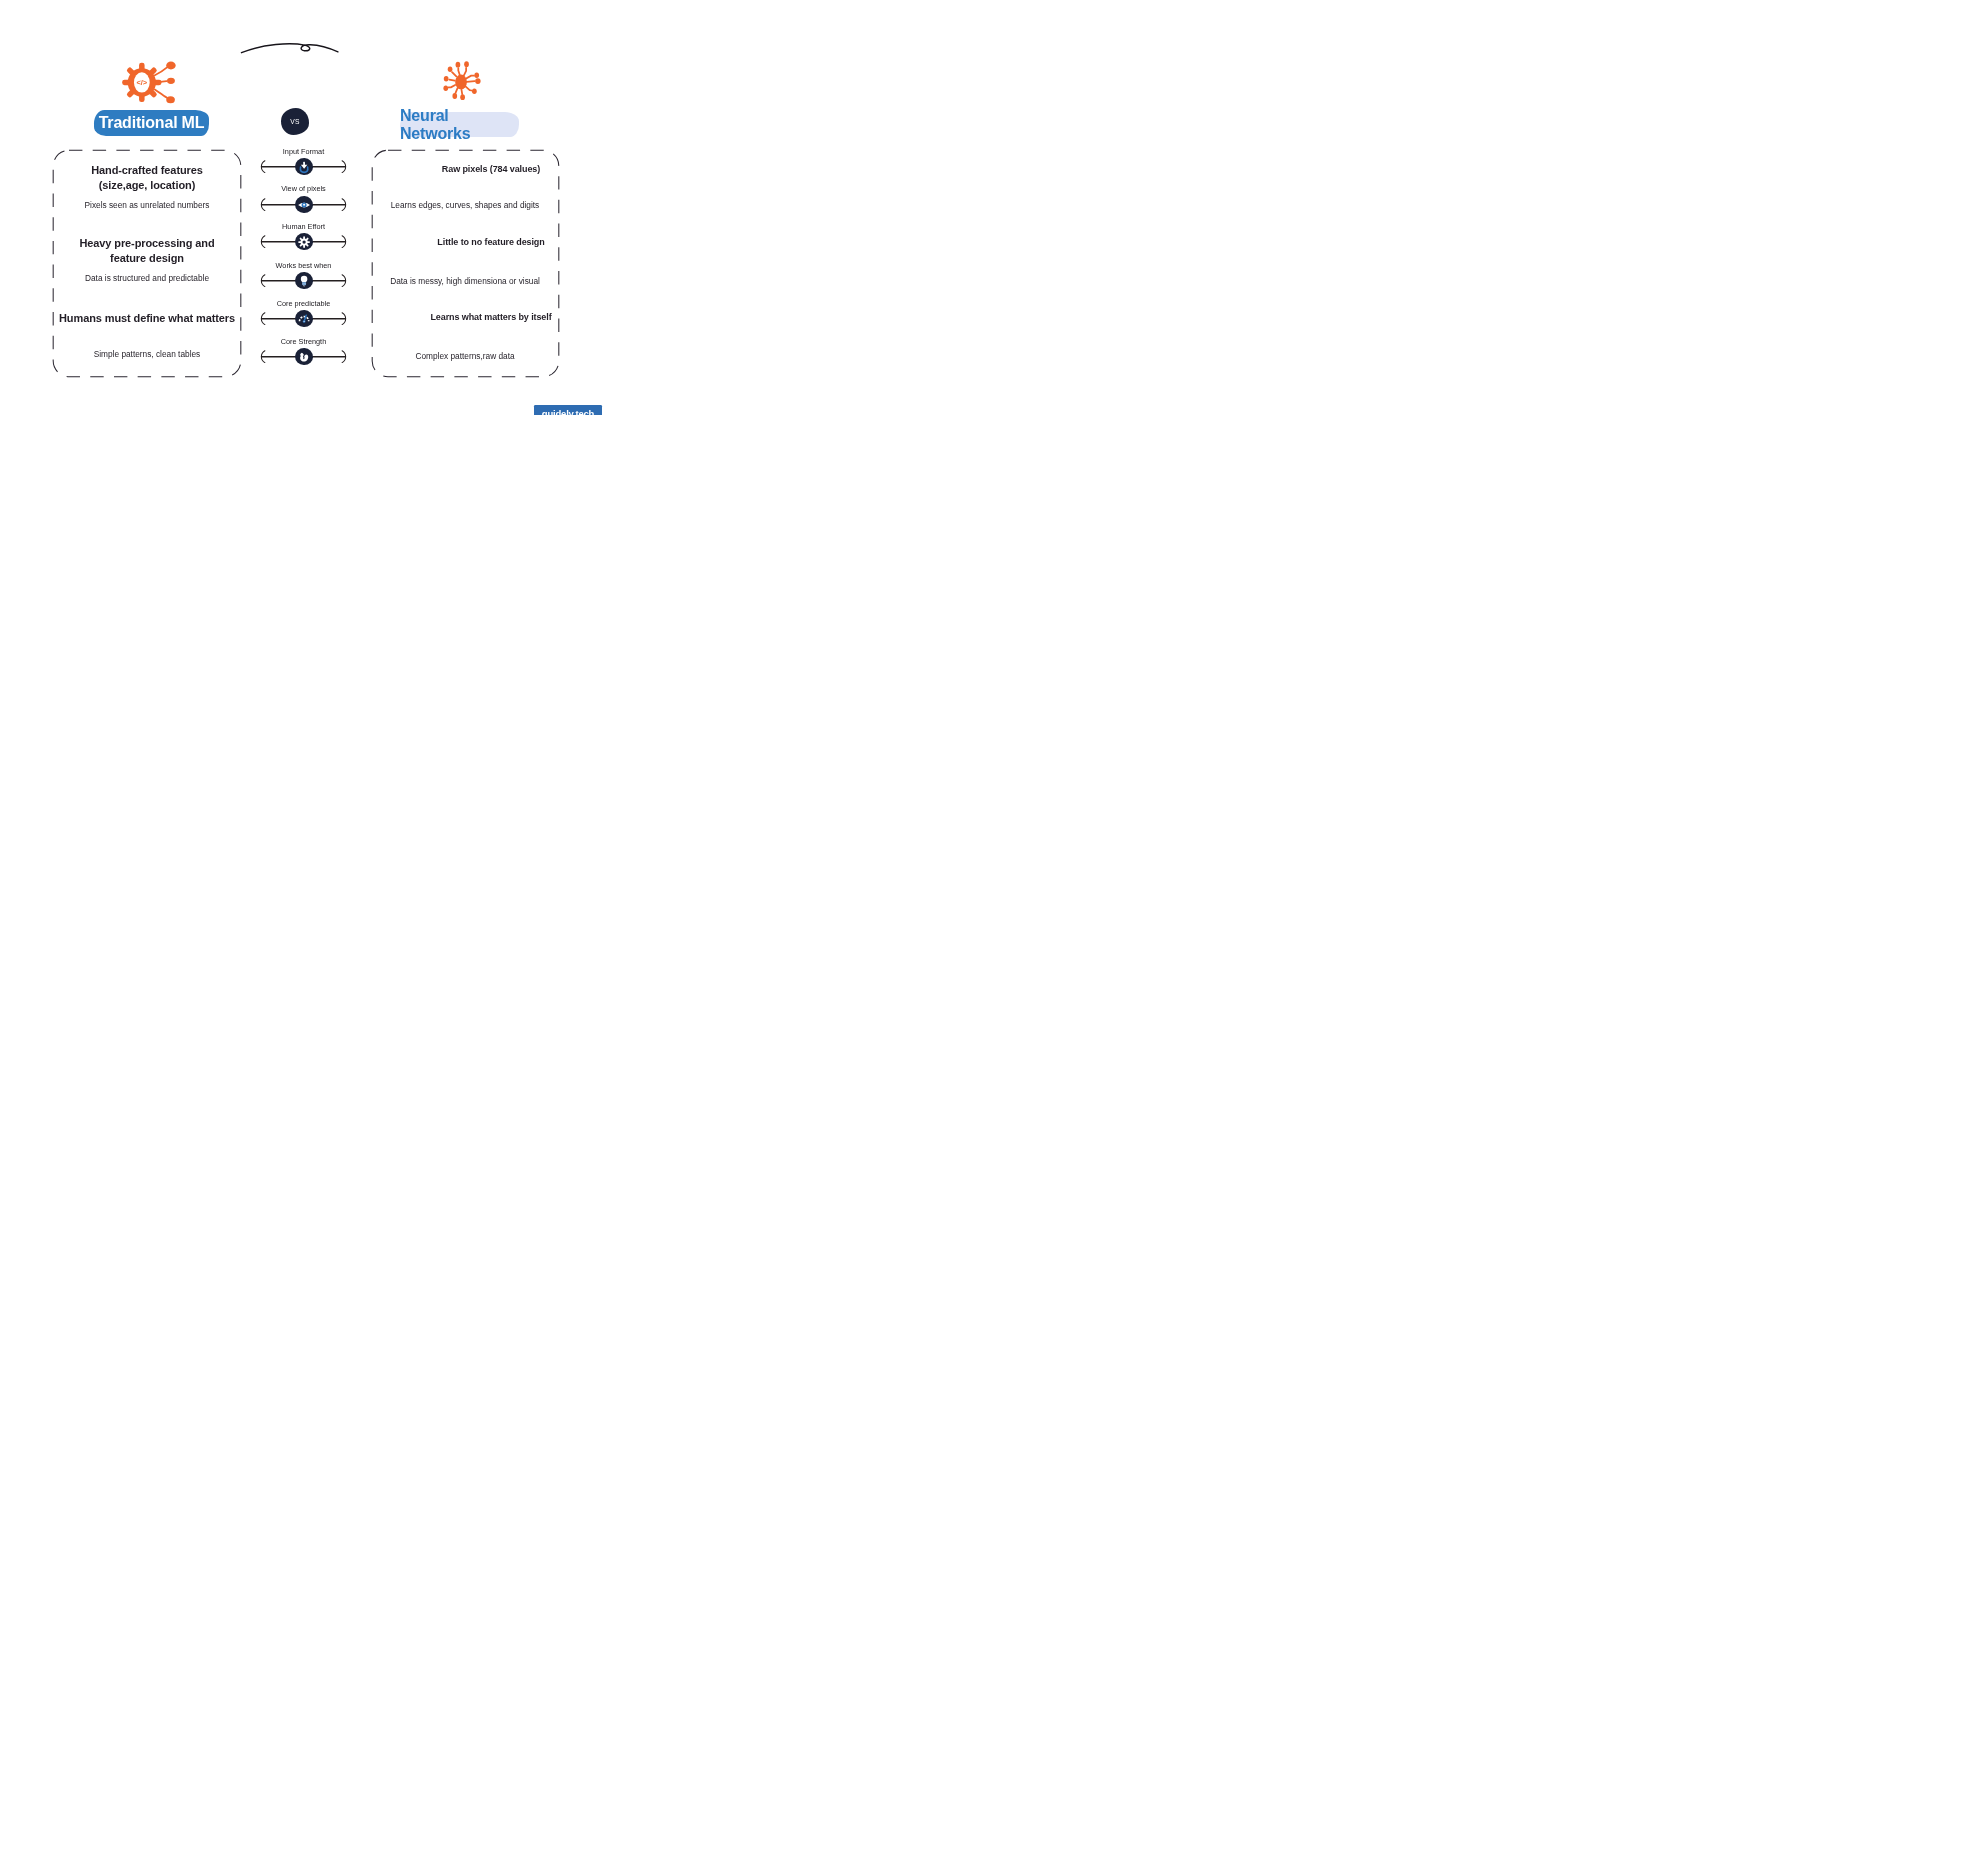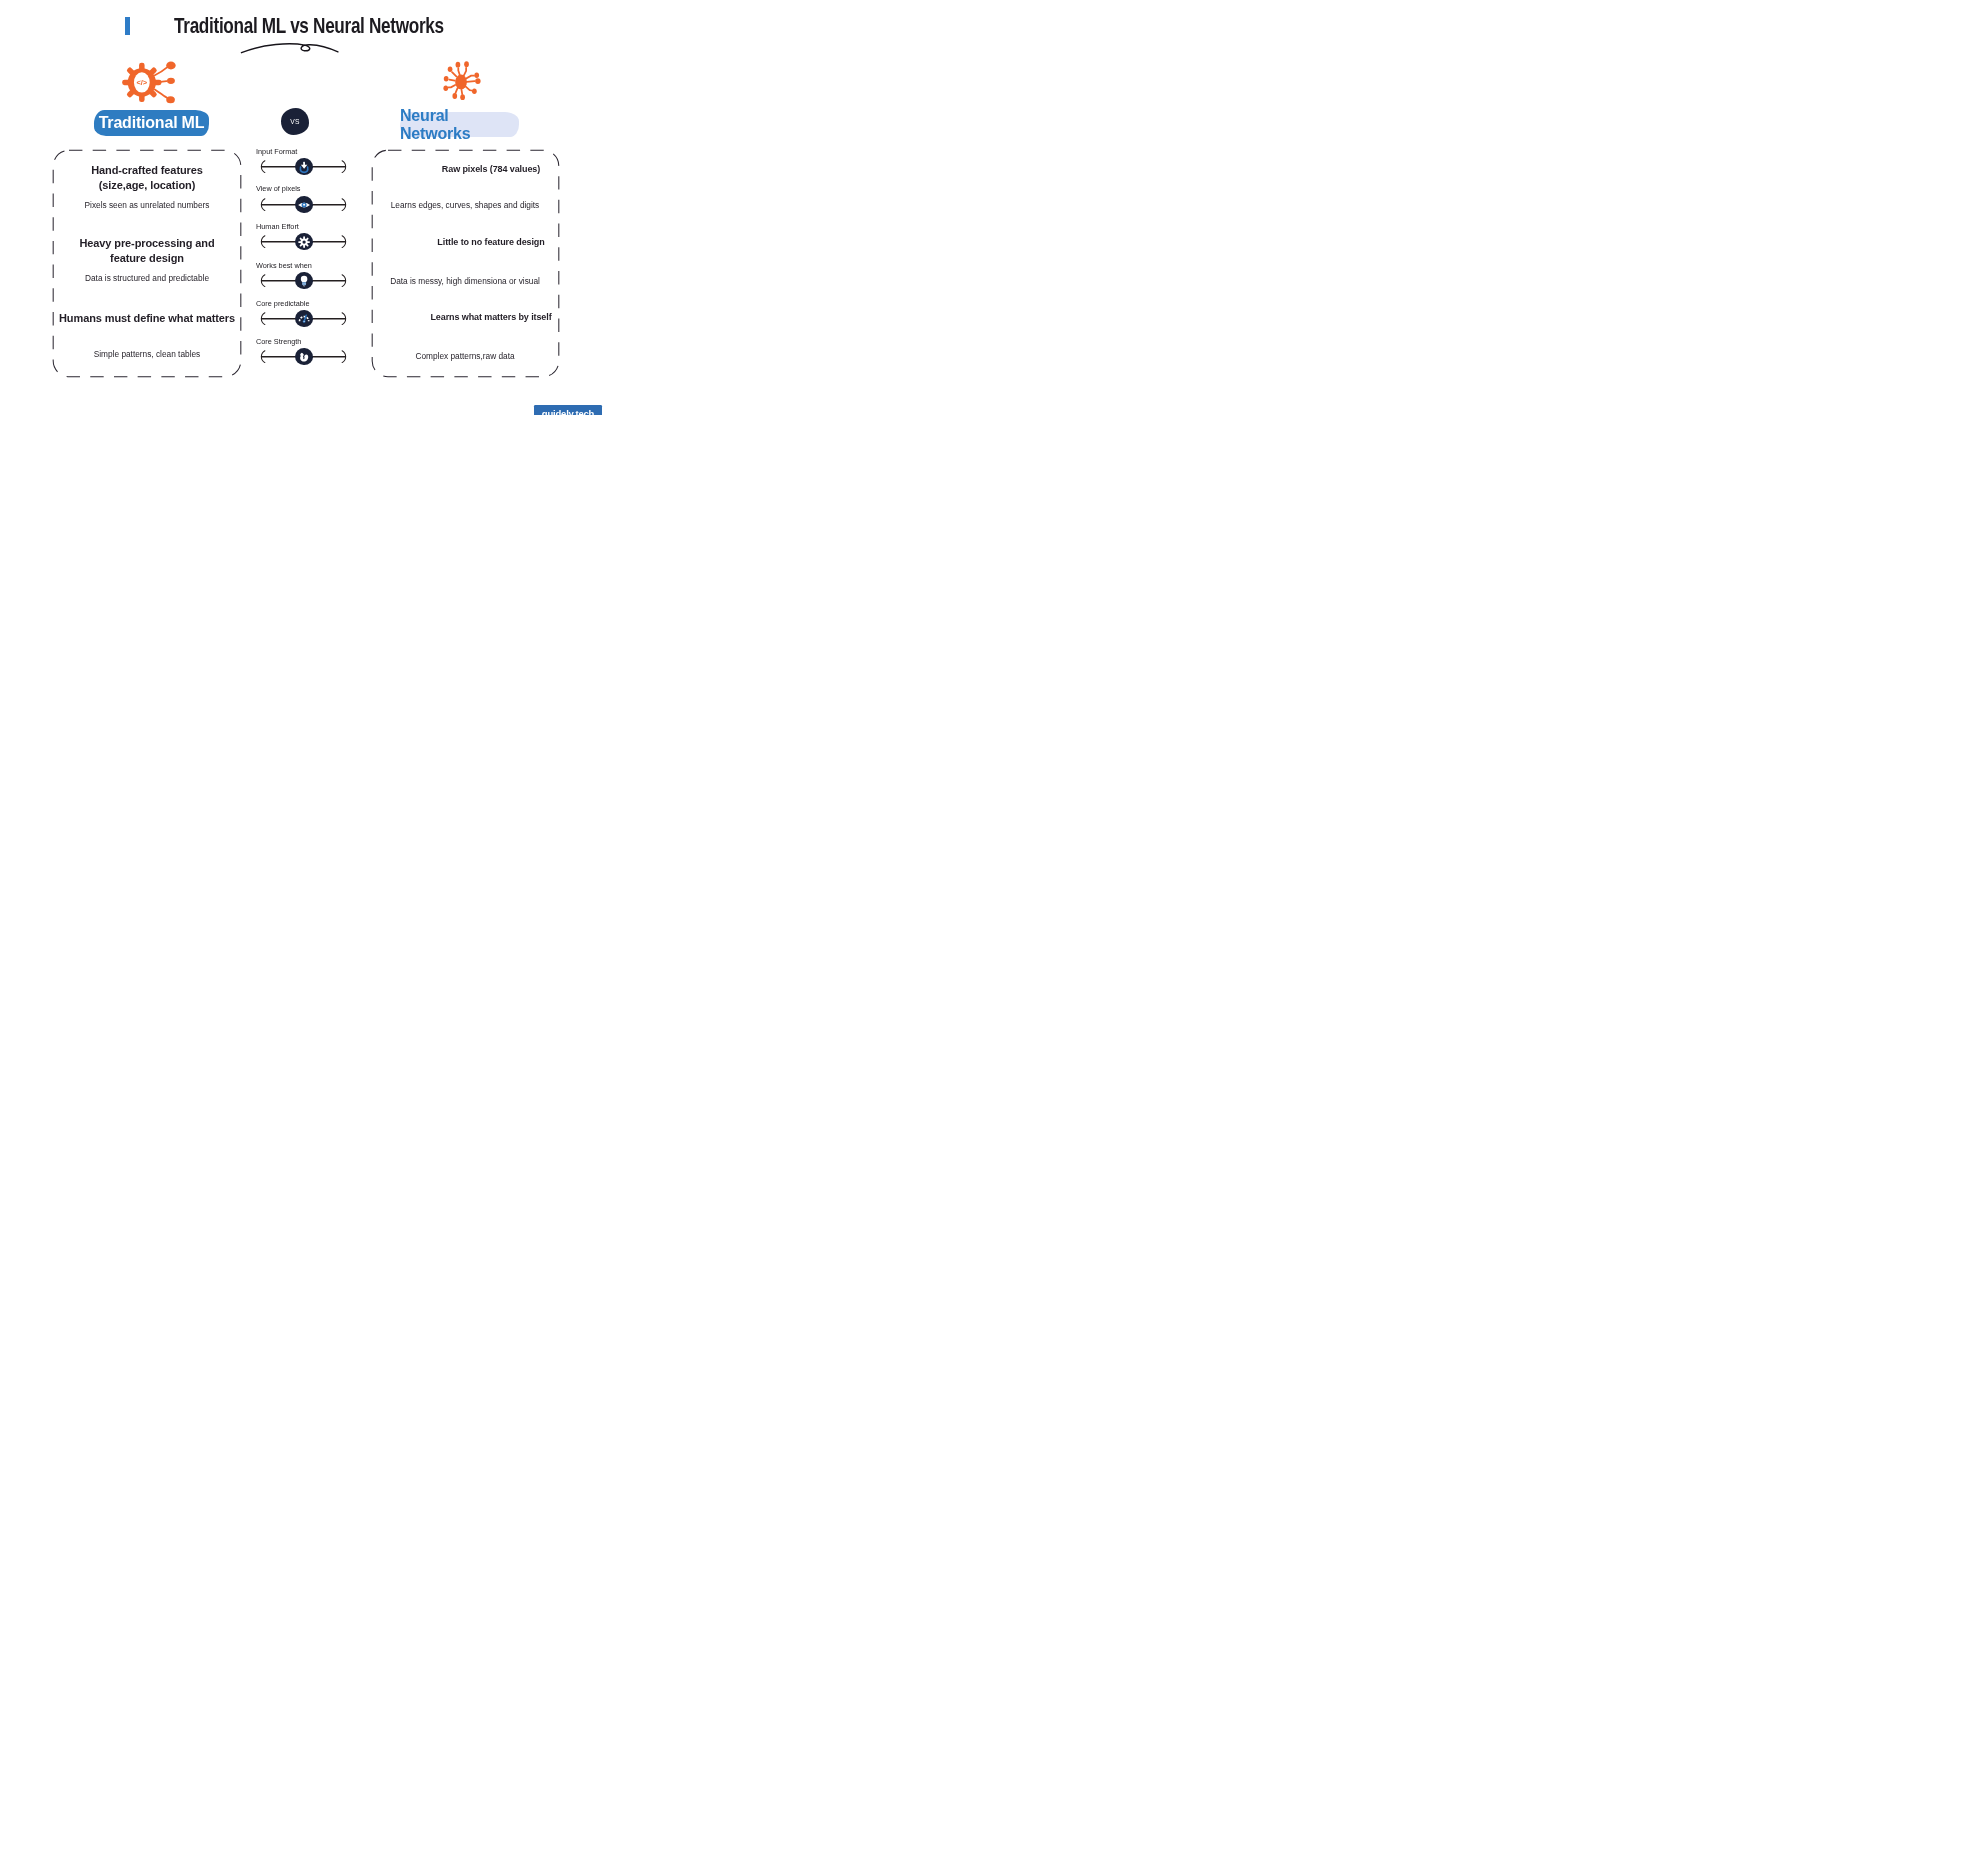--- a/index.html
+++ b/index.html
@@ -37,41 +37,37 @@
   
   .cell{position:absolute;text-align:center;line-height:1.33;color:#221e26;}
   .cell.bold{font-weight:700;font-size:11px;letter-spacing:-0.1px;}
   .cell.reg{font-weight:400;font-size:8.3px;}
   .cell.right.bold{font-size:9px;padding-left:26px;}
   .lc{left:56px;width:182px;}
   .lc.narrow{left:72px;width:150px;}
   .rc{left:372px;width:186px;}
 
   
-  .row-label{position:absolute;left:256px;width:95px;
+  .row-label{position:absolute;left:256px;width:95px;text-align:center;
              font-size:7.3px;color:#1d1b20;}
   .row-arrow{position:absolute;left:257px;width:93px;height:13.4px;}
   .row-icon{position:absolute;left:295px;width:18px;height:17.4px;background:#1A2137;
             display:flex;align-items:center;justify-content:center;
             border-radius:52% 48% 50% 50% / 50% 54% 46% 50%;}
 
   
   .logo{position:absolute;left:534px;top:397px;width:68px;height:16.6px;background:#2E6CB2;
         border-radius:1.2px;display:flex;align-items:center;justify-content:center;margin-top:8px;}
   .logo span{color:#fff;font-weight:700;font-size:9.5px;letter-spacing:-0.2px;}
 </style>
 </head>
 <body>
 
 <div class="stage">
 
-  <div class="title-row">
-    <div class="title-bar"></div>
-    <div class="title-text">Traditional ML vs Neural Networks</div>
-  </div>
   <svg class="squiggle" width="103" height="17.4" viewBox="0 0 260 44">
     <path d="M6,32 C60,10 130,5 166,13 C186,18 180,29 164,27 C152,25 154,11 180,12 C210,13 230,21 250,30" fill="none" stroke="#17141a" stroke-width="3.6" stroke-linecap="round"></path>
   </svg>
 
   <svg class="hdr-icon-left" width="65" height="48" viewBox="0 0 165 122">
     <g fill="#F0662B">
       <rect x="56" y="12" width="14" height="100" rx="6" transform="rotate(0 63 62)"></rect>
       <rect x="56" y="12" width="14" height="100" rx="6" transform="rotate(45 63 62)"></rect>
       <rect x="56" y="12" width="14" height="100" rx="6" transform="rotate(90 63 62)"></rect>
       <rect x="56" y="12" width="14" height="100" rx="6" transform="rotate(135 63 62)"></rect>

